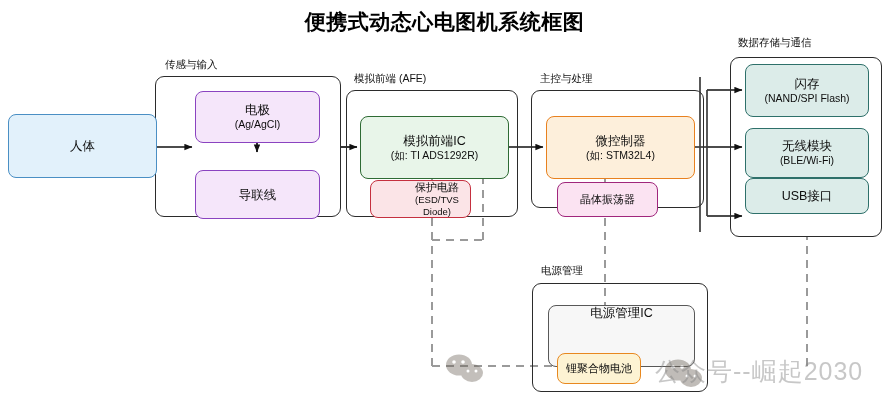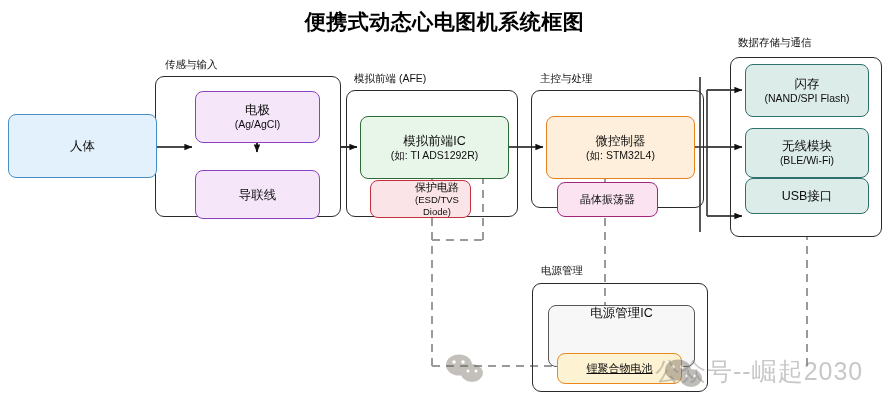--- a/index.html
+++ b/index.html
@@ -216,21 +216,21 @@
   </div>
 
   <div class="group" style="left:532px; top:283px; width:176px; height:109px;"></div>
   <div class="group-label" style="left:539px; top:264px;">电源管理</div>
 
   <div class="node n-grey" style="left:548px; top:305px; width:147px; height:62px;gap:33px;">
     <div class="t1">电源管理IC</div>
     <div class="t2">(PMIC)</div>
   </div>
 
-  <div class="node n-yellow small" style="left:557px; top:353px; width:125px; height:31px;text-decoration:underline;">
+  <div class="node n-yellow small" style="left:557px; top:353px; width:84px; height:31px;">
     <div class="t1">锂聚合物电池</div>
   </div>
 
   <svg id="wm-logo-2" viewBox="0 0 42 34">
     <ellipse cx="16" cy="13" rx="13" ry="10.5" fill="#6b6257"></ellipse>
     <ellipse cx="29" cy="21" rx="11" ry="9" fill="#6b6257"></ellipse>
     <circle cx="11" cy="10" r="1.8" fill="#ffffff"></circle>
     <circle cx="20" cy="10" r="1.8" fill="#ffffff"></circle>
     <circle cx="25" cy="19" r="1.5" fill="#ffffff"></circle>
     <circle cx="33" cy="19" r="1.5" fill="#ffffff"></circle>

